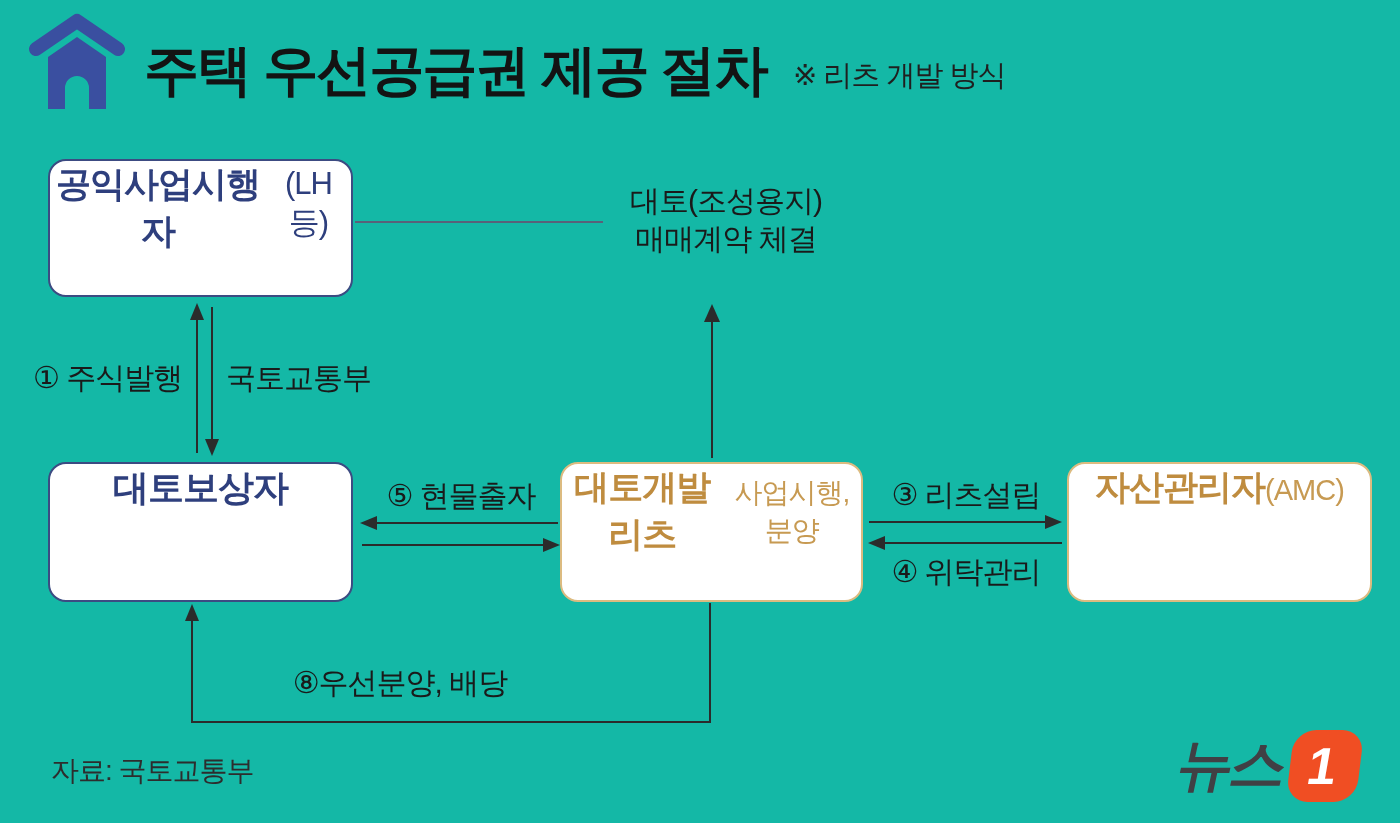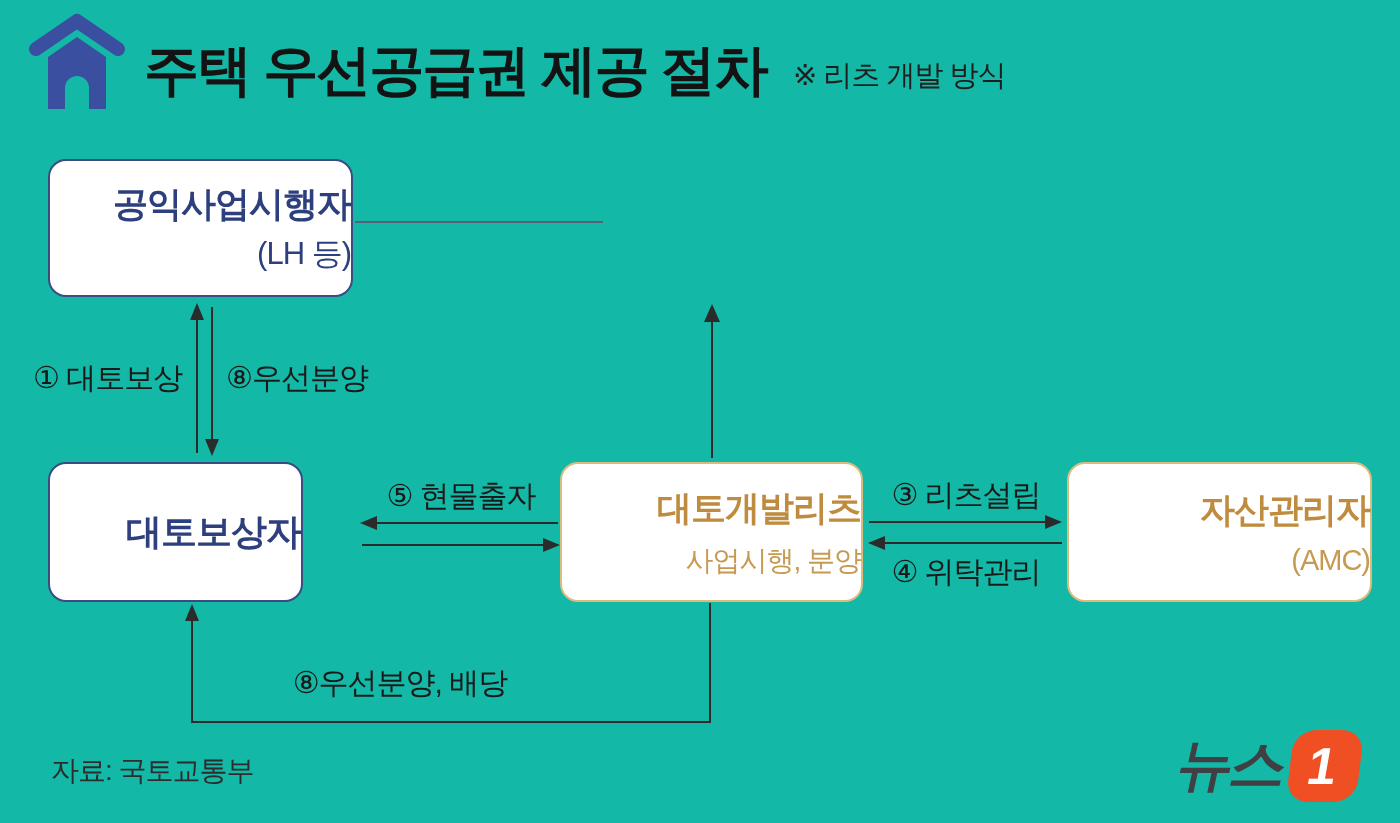--- a/index.html
+++ b/index.html
@@ -24,35 +24,35 @@
   }
   .page-subtitle {
     position: absolute; left: 793px; top: 56px;
     font-size: 29px; font-weight: 500; color: #1f1f1f; letter-spacing: -1px;
     white-space: nowrap;
   }
 
   
   .ebox {
     position: absolute; background: #ffffff; border-radius: 18px;
-    display: flex; flex-direction: column; align-items: flex-end; justify-content: center;
+    display: flex; flex-direction: row; align-items: flex-start; justify-content: center;
     text-align: center;
   }
   .ebox.navy { border: 2px solid #3c4b82; }
   .ebox.gold { border: 2px solid #dcbb80; }
   .ebox .t1 { font-weight: 700; letter-spacing: -1px; }
   .ebox .t2 { font-weight: 400; letter-spacing: -1px; margin-top: 5px; }
   .navy .t1, .navy .t2 { color: #2e3f7d; }
   .gold .t1 { color: #bf8c3f; }
   .gold .t2 { color: #c79a52; margin-top: 10px; }
 
   .box-lh    { left: 48px;  top: 159px; width: 305px; height: 138px; }
   .box-lh .t1 { font-size: 35px; }
   .box-lh .t2 { font-size: 31px; }
-  .box-daeto { left: 48px;  top: 462px; width: 255px; height: 140px; font-family: Liberation Serif, serif; }
+  .box-daeto { left: 48px;  top: 462px; width: 305px; height: 140px; font-family: Liberation Serif, serif; }
   .box-daeto .t1 { font-size: 36px; }
   .box-reits { left: 560px; top: 462px; width: 303px; height: 140px; }
   .box-reits .t1 { font-size: 35px; }
   .box-reits .t2 { font-size: 28px; }
   .box-amc   { left: 1067px; top: 462px; width: 305px; height: 140px; }
   .box-amc .t1 { font-size: 35px; }
   .box-amc .t2 { font-size: 29px; }
 
   
   .contract-note {
@@ -154,23 +154,27 @@
   <div class="ebox gold box-reits">
     <div class="t1">대토개발리츠</div>
     <div class="t2">사업시행, 분양</div>
   </div>
 
   <div class="ebox gold box-amc">
     <div class="t1">자산관리자</div>
     <div class="t2">(AMC)</div>
   </div>
 
+  <div class="contract-note">
+    <div>대토(조성용지)</div>
+    <div>매매계약 체결</div>
+  </div>
 
-  <div class="flow-label lbl-step1">① 대토보상</div>
-  <div class="flow-label lbl-step2">⑧우선분양</div>
+  <div class="flow-label lbl-step1">① 주식발행</div>
+  <div class="flow-label lbl-step2">국토교통부</div>
   <div class="flow-label lbl-step4">④ 위탁관리</div>
   <div class="flow-label lbl-step3">③ 리츠설립</div>
   <div class="flow-label lbl-step5">⑤ 현물출자</div>
   <div class="flow-label lbl-step8">⑧우선분양, 배당</div>
 
   <div class="source-note">자료: 국토교통부</div>
 
   <div class="news1-logo">
     <span class="news1-text">뉴스</span>
     <span class="news1-badge">

